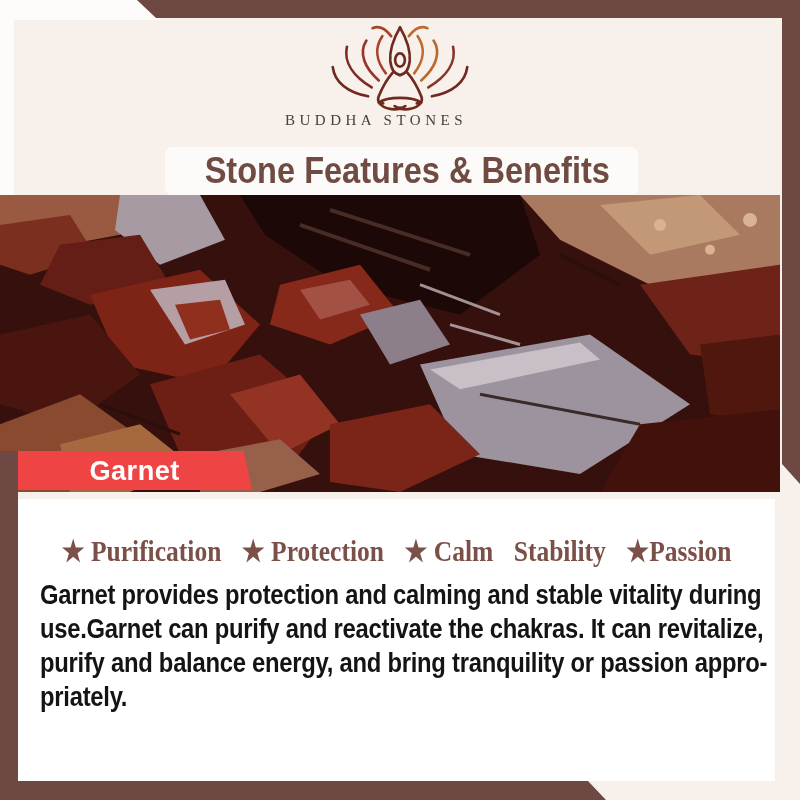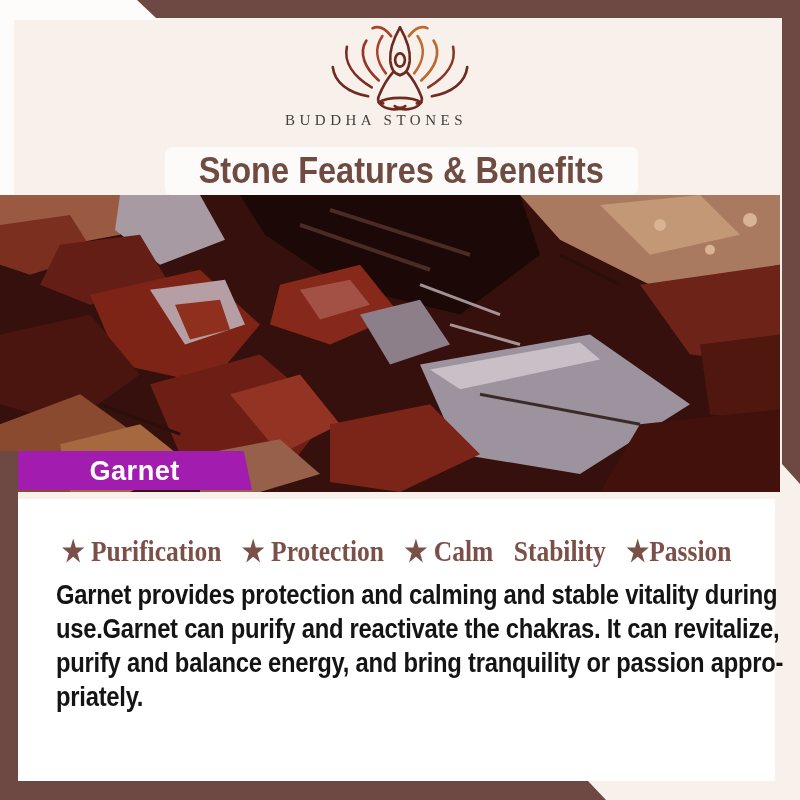--- a/index.html
+++ b/index.html
@@ -15,53 +15,53 @@
   
   .brand-logo{left:315px;top:22px;width:170px;height:92px;}
   .brand-name{
     left:0;top:112px;width:752px;text-align:center;
     font-family:"Liberation Serif",serif;font-size:15px;letter-spacing:4.5px;
     color:#45403a;
   }
   
   .banner{
     left:165px;top:147px;width:473px;height:48px;background:#fdfbf9;
-    display:flex;align-items:center;justify-content:center;border-radius:7px;
+    display:flex;align-items:center;justify-content:flex-end;border-radius:7px;
   }
   .banner-title{
     font-size:37px;font-weight:bold;color:#6f4b42;white-space:nowrap;
     transform:scaleX(0.88);letter-spacing:0;
   }
   
   .photo{left:0;top:195px;width:780px;height:297px;}
   .photo svg{display:block;width:100%;height:100%;}
   
   .ribbon{
-    left:18px;top:451px;width:234px;height:39px;background:#a21caf;
+    left:18px;top:451px;width:234px;height:39px;background:#ef4444;
     clip-path:polygon(0 0,96.5% 0,100% 100%,0 100%);
     display:flex;align-items:center;justify-content:center;
   }
   .ribbon-label{
     color:#ffffff;font-size:28px;font-weight:bold;letter-spacing:.5px;
     transform:scaleX(.97);
   }
   
   .panel{left:18px;top:499px;width:757px;height:282px;background:#ffffff;}
   
   .features{
     left:18px;top:531px;width:757px;height:40px;
     display:flex;align-items:center;justify-content:center;font-family:Liberation Serif, serif;
   }
   .features-inner{
     white-space:nowrap;transform:scaleX(.88);
     font-size:29px;font-weight:bold;color:#7b5048;
   }
   .feature-item{margin:0 8px;}
   
-  .paragraph{left:40px;top:578px;width:740px;color:#141414;margin-left:16px;}
+  .paragraph{left:40px;top:578px;width:740px;color:#141414;}
   .para-line{
     font-size:28px;font-weight:bold;line-height:34px;white-space:nowrap;
     transform:scaleX(.85);transform-origin:left center;letter-spacing:-.3px;
   }
   
   .corners{left:0;top:0;width:800px;height:800px;pointer-events:none;}
 </style>
 </head>
 <body>
 

